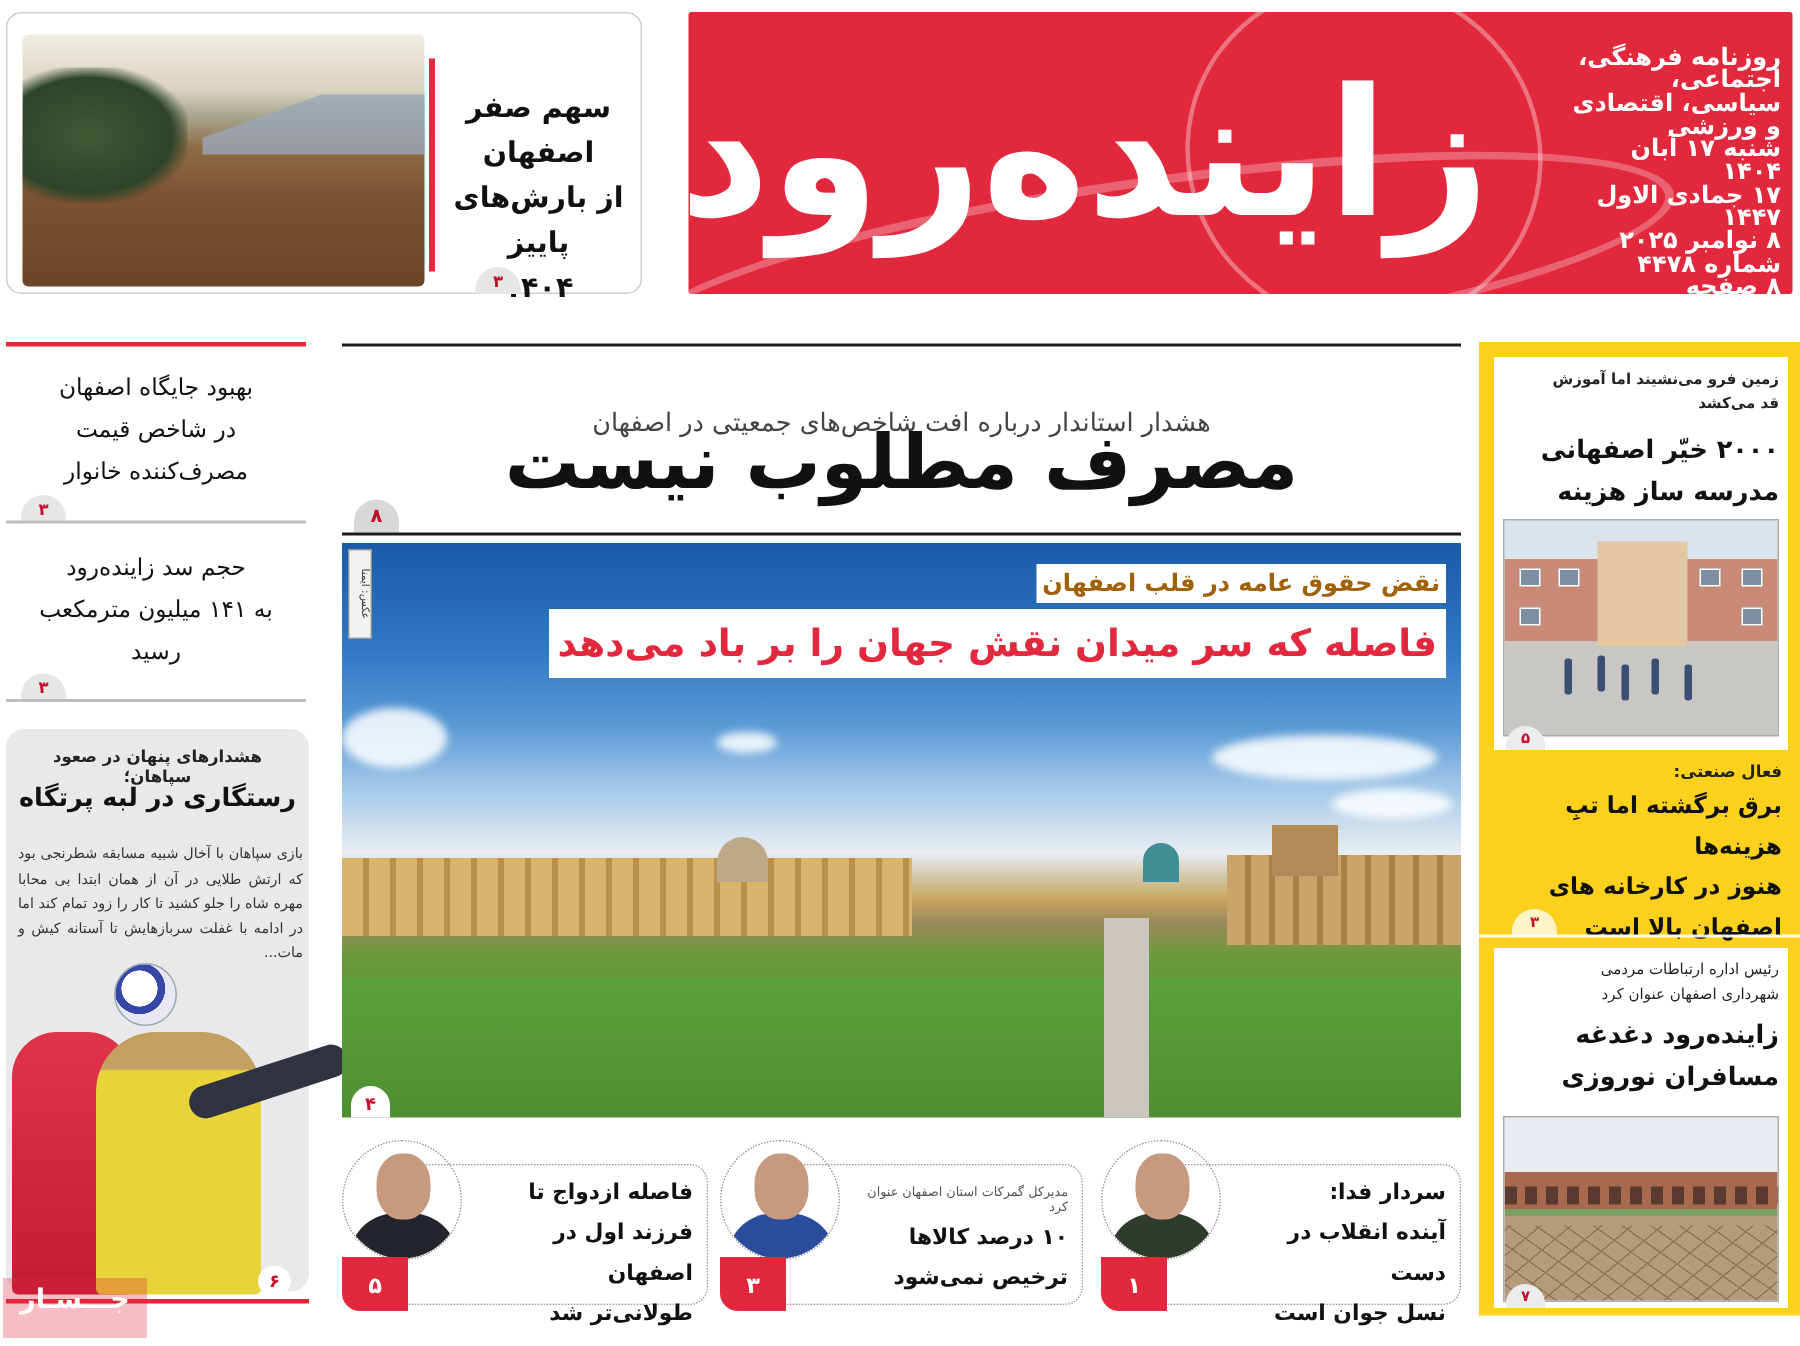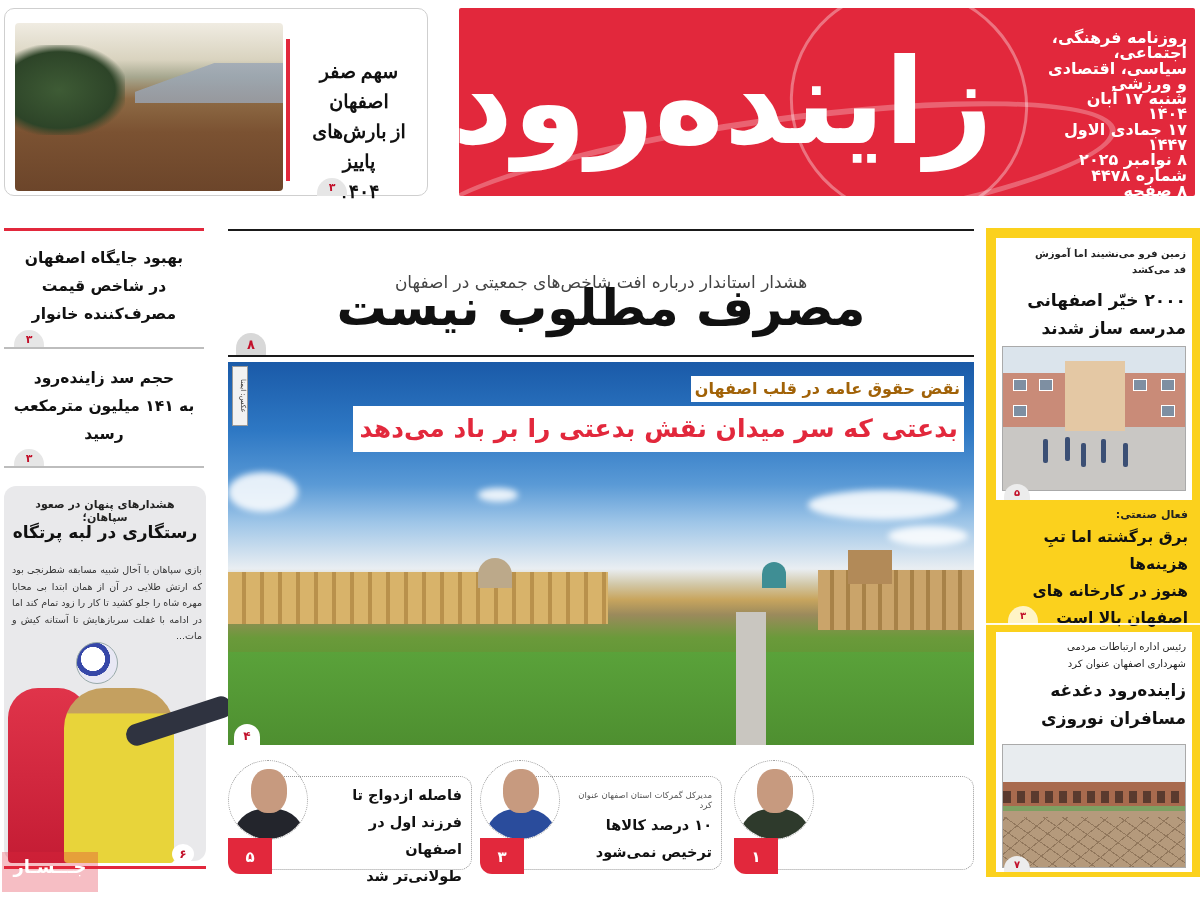--- a/index.html
+++ b/index.html
@@ -14,26 +14,26 @@
   .logo-text { position: absolute; left: 14px; top: 4px; width: 520px; height: 180px; font-family: "DejaVu Sans", sans-serif; font-weight: bold; font-size: 118px; color: #ffffff; line-height: 180px; text-align: center; letter-spacing: -4px; direction: rtl; }
   .meta-list { position: absolute; right: 8px; top: 22px; width: 140px; text-align: right; color: #ffffff; font-size: 16px; line-height: 15.3px; font-weight: bold; }
 
   
   .teaser-top { left: 4px; top: 8px; width: 424px; height: 188px; border: 1px solid #cfcfcf; border-radius: 10px; background: #fff; }
   .teaser-top .photo { position: absolute; left: 10px; top: 14px; width: 268px; height: 168px; border-radius: 4px; overflow: hidden;
     background: linear-gradient(180deg, #f0ece2 0%, #d9d3bf 22%, #a7a890 32%, #8e6b45 45%, #7b5232 65%, #6c452a 100%); }
   .teaser-top .photo .hedge { position:absolute; left:0; top:22px; width:110px; height:90px; background: radial-gradient(ellipse at 40% 50%, #3e5b35 0%, #2d4428 60%, transparent 75%); }
   .teaser-top .photo .wall { position:absolute; left:120px; top:40px; width:150px; height:40px; background: linear-gradient(160deg, transparent 0 30%, #9aa6b6 31% 100%); opacity: .8; }
   .teaser-top .redbar { position: absolute; left: 281px; top: 30px; width: 4px; height: 142px; background: #e2283c; }
-  .teaser-top .title { position: absolute; left: 290px; top: 48px; width: 128px; font-size: 19px; font-weight: bold; line-height: 30px; text-align: center; color: #111; font-family: Liberation Serif, serif; }
+  .teaser-top .title { position: absolute; left: 290px; top: 48px; width: 128px; font-size: 19px; font-weight: bold; line-height: 30px; text-align: center; color: #111; }
   .page-tab { position: absolute; width: 30px; height: 18px; border-radius: 15px 15px 0 0; background: #e6e6e6; color: #c2102a; font-size: 11px; font-weight: bold; text-align: center; line-height: 20px; }
 
   
   .left-rule-red { left: 4px; top: 228px; width: 200px; height: 3px; background: #e2283c; }
-  .left-story { left: 4px; width: 200px; text-align: center; font-size: 15.5px; font-weight: bold; line-height: 28px; color: #111; }
+  .left-story { left: 4px; width: 200px; text-align: center; font-size: 15.5px; font-weight: normal; line-height: 28px; color: #111; }
   .left-sep { left: 4px; width: 200px; height: 2px; background: #bdbdbd; }
 
   .sport-box { left: 4px; top: 486px; width: 202px; height: 375px; background: #e9e9eb; border-radius: 12px; overflow: hidden; }
   .sport-box .kicker { position: absolute; left: 8px; top: 12px; width: 186px; text-align: center; font-size: 11px; font-weight: bold; color: #222; }
   .sport-box .title { position: absolute; left: 8px; top: 36px; width: 186px; text-align: center; font-size: 17px; font-weight: bold; color: #111; }
   .sport-box .body { position: absolute; left: 8px; top: 76px; width: 190px; text-align: justify; font-size: 9.5px; line-height: 16.5px; color: #333; }
   .sport-photo { left: 4px; top: 638px; width: 232px; height: 228px; overflow: visible; }
   .sport-photo .ball { position: absolute; left: 72px; top: 4px; width: 42px; height: 42px; border-radius: 50%; background: radial-gradient(circle at 40% 40%, #fff 0 35%, #3647a8 36% 50%, #e8e8f4 51%); border: 1px solid #9aa; }
   .sport-photo .keeper { position: absolute; left: 4px; top: 50px; width: 80px; height: 175px; background: linear-gradient(180deg, #e0344a, #c41c34); border-radius: 30px 30px 4px 4px; }
   .sport-photo .player { position: absolute; left: 60px; top: 50px; width: 110px; height: 175px; background: linear-gradient(180deg, #c4a060 0 14%, #e8d43a 15% 100%); border-radius: 40px 40px 4px 4px; }
@@ -179,31 +179,36 @@
   <div class="cloud" style="left:660px; top:164px; width:80px; height:20px;"></div>
   <div class="arcade-left"></div>
   <div class="arcade-right"></div>
   <div class="dome1"></div>
   <div class="dome2"></div>
   <div class="tower"></div>
   <div class="lawn"></div>
   <div class="path"></div>
   <div class="credit">عکس: ایمنا</div>
   <div class="sub-kicker">نقض حقوق عامه در قلب اصفهان</div>
-  <div class="main-head">بدعتی که سر میدان نقش بدعتی را بر باد می‌دهد</div>
+  <div class="main-head">فاصله که سر میدان نقش جهان را بر باد می‌دهد</div>
   <div class="pg4">۴</div>
 </div>
 
 <div class="abs card" style="left:734px; width:240px;">
   <div class="frame"></div>
   <div class="portrait">
     <div class="suit" style="background:#2e3a2c;"></div>
     <div class="face"></div>
   </div>
   <div class="num">۱</div>
+  <div class="text">
+    <div class="line">سردار فدا:</div>
+    <div class="line">آینده انقلاب در دست</div>
+    <div class="line">نسل جوان است</div>
+  </div>
 </div>
 
 <div class="abs card" style="left:480px; width:242px;">
   <div class="frame"></div>
   <div class="portrait">
     <div class="suit" style="background:#2a4c9c;"></div>
     <div class="face"></div>
   </div>
   <div class="num">۳</div>
   <div class="text" style="top:30px;">
@@ -229,21 +234,21 @@
 
 <div class="abs right-col"></div>
 
 <div class="abs right-box1">
   <div class="kick">
     <div>زمین فرو می‌نشیند اما آموزش</div>
     <div>قد می‌کشد</div>
   </div>
   <div class="title">
     <div>۲۰۰۰ خیّر اصفهانی</div>
-    <div>مدرسه ساز شدند</div>
+    <div>مدرسه ساز هزینه</div>
   </div>
   <div class="school-photo">
     <div class="entrance"></div>
     <div class="win" style="left:10px; top:32px;"></div>
     <div class="win" style="left:36px; top:32px;"></div>
     <div class="win" style="left:130px; top:32px;"></div>
     <div class="win" style="left:158px; top:32px;"></div>
     <div class="win" style="left:10px; top:58px;"></div>
     <div class="win" style="left:158px; top:58px;"></div>
     <div class="kid" style="left:40px; top:92px;"></div>

